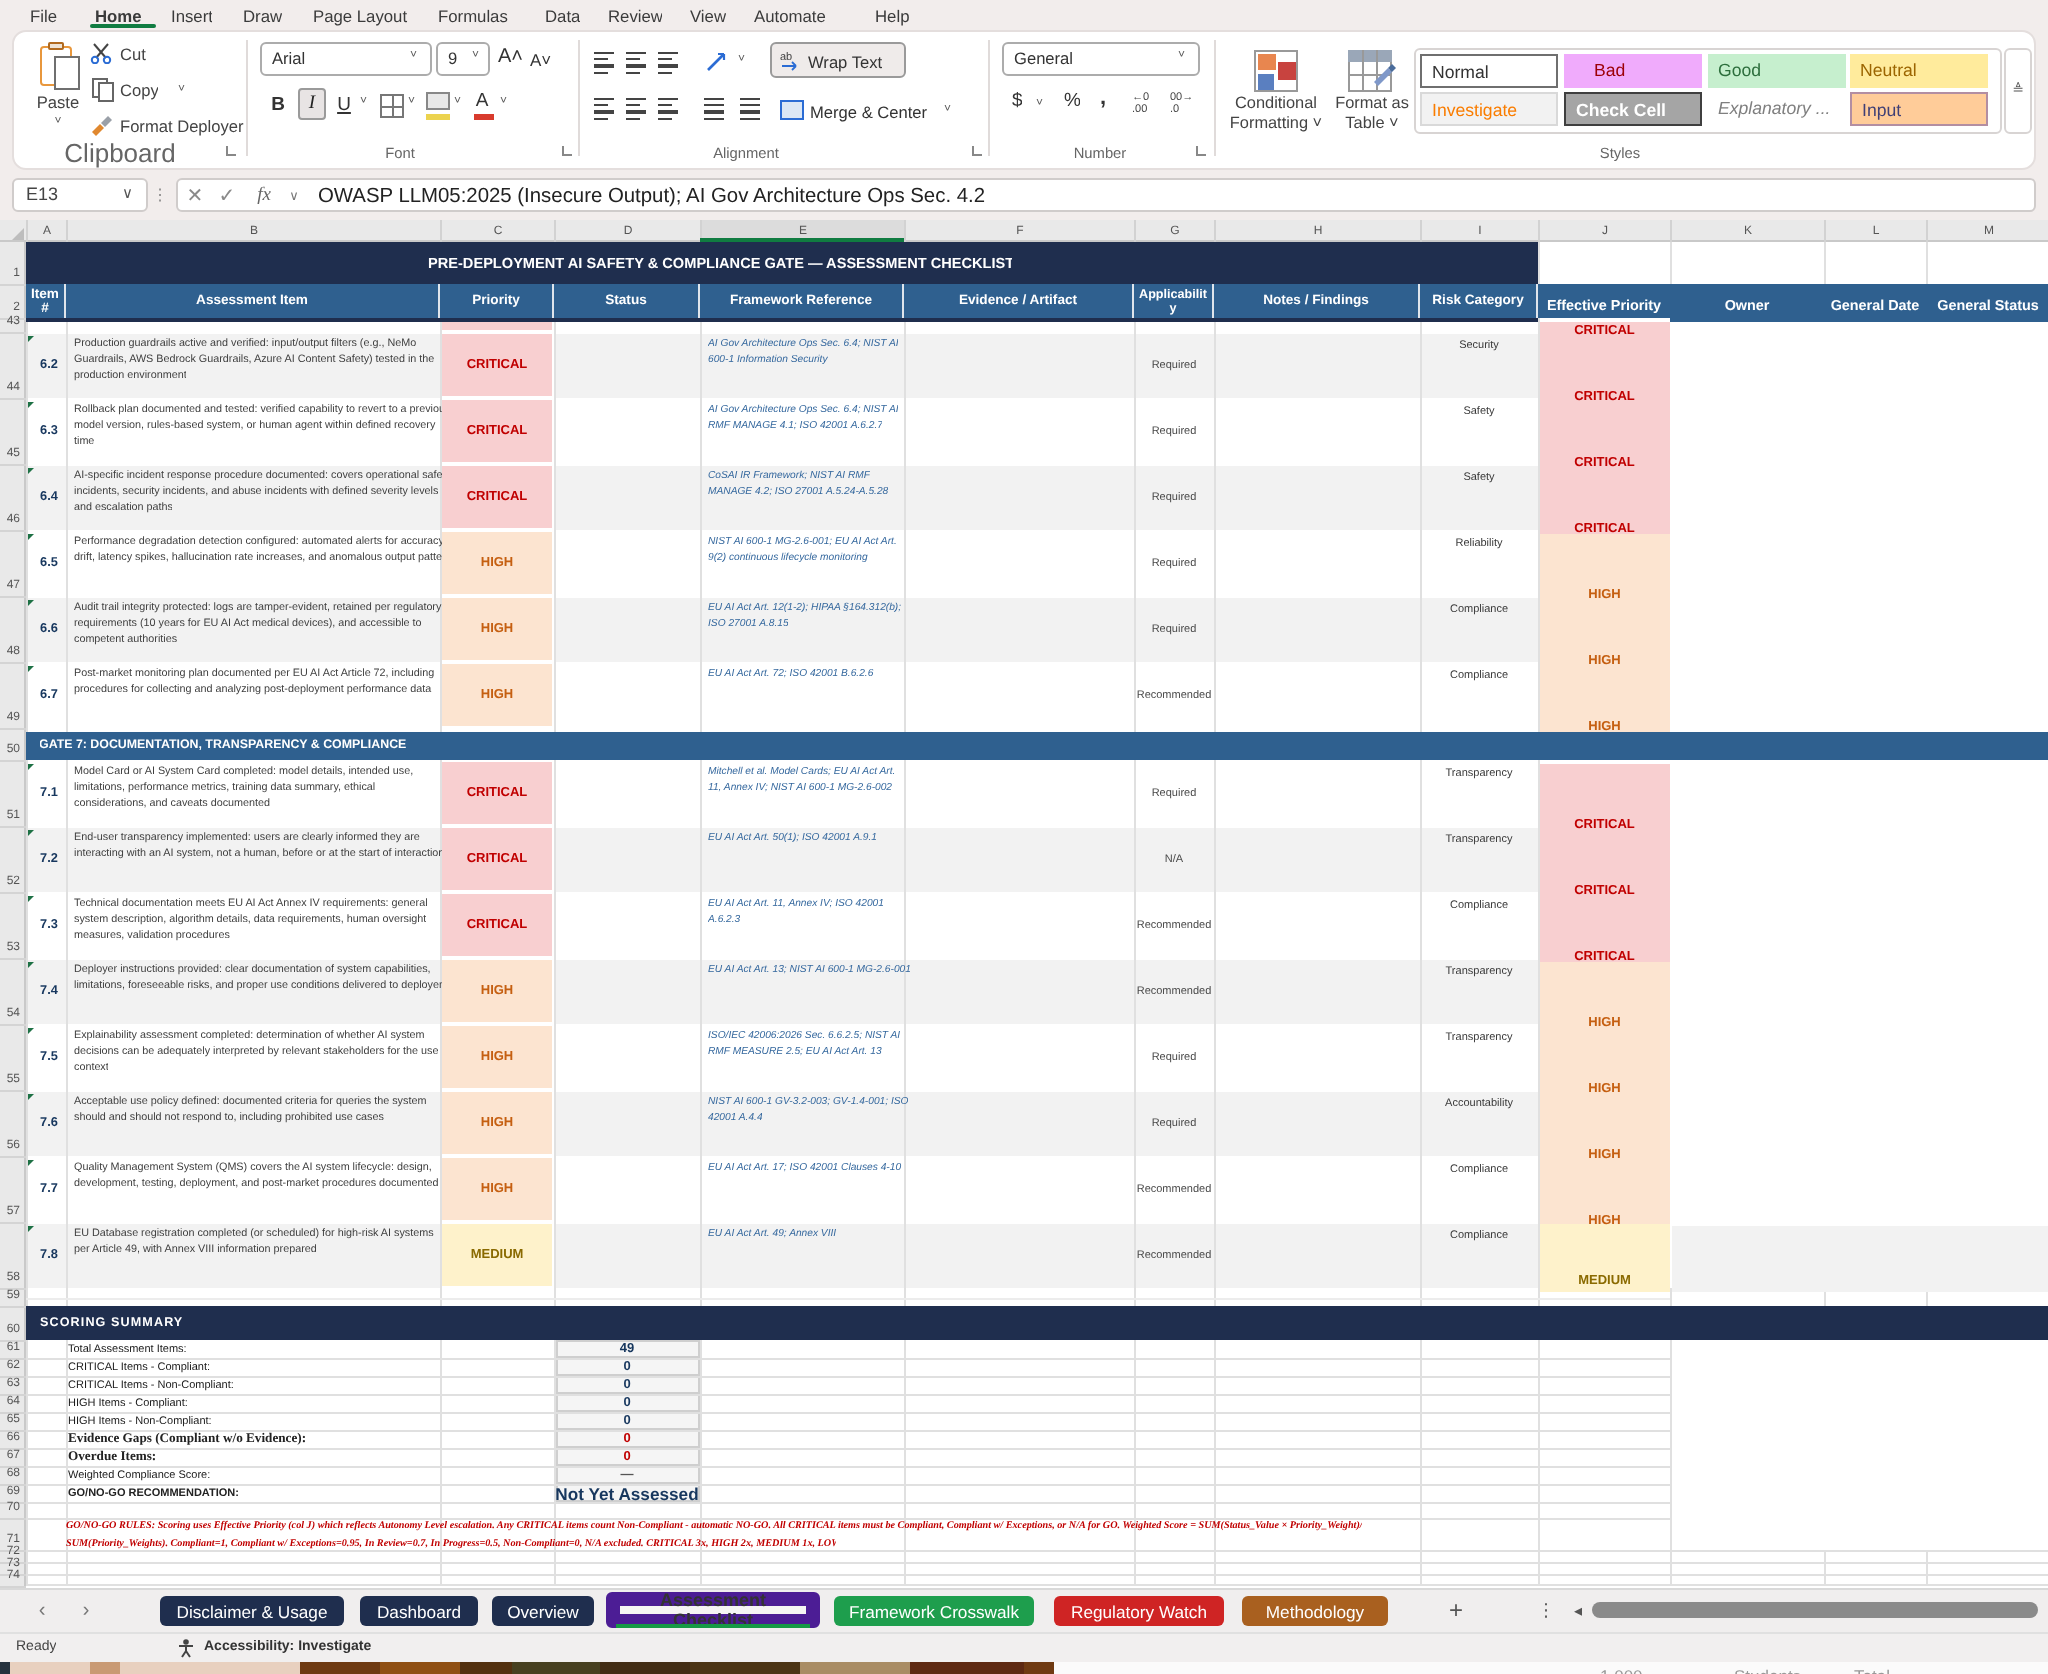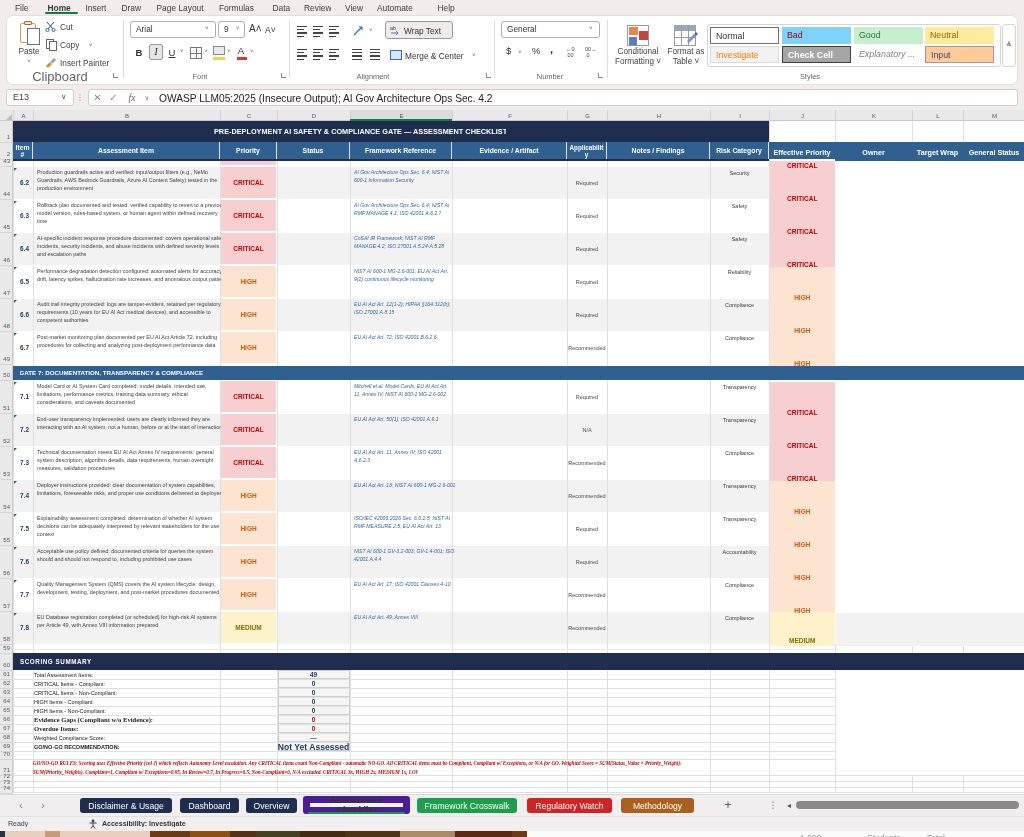--- a/index.html
+++ b/index.html
@@ -37,21 +37,21 @@
     </svg>
 <div class="ab nw" style="left:60px;top:22px;font-size:8.3px;color:#444;">Cut</div>
 <div class="ab" style="left:46px;top:39px;width:8px;height:10px;border:1px solid #666;background:#fff;"></div>
 <div class="ab" style="left:49px;top:41px;width:8px;height:10px;border:1px solid #666;background:#fff;"></div>
 <div class="ab nw" style="left:60px;top:40px;font-size:8.3px;color:#444;">Copy</div>
 <div class="ab" style="left:89px;top:42px;width:10px;height:8px;font-size:6px;color:#555;">˅</div>
 <svg class="ab" style="left:44px;top:56px;" width="13" height="12" viewBox="0 0 13 12">
       <path d="M2 10 L6 6 L8 8 L4 12 Z" fill="#e0882f"></path>
       <path d="M6.5 5.5 L10 2 L12 4 L8.5 7.5 Z" fill="#9aa0a8"></path>
     </svg>
-<div class="ab nw" style="left:60px;top:58px;font-size:8.3px;color:#444;">Insert Painter</div>
+<div class="ab nw" style="left:60px;top:58px;font-size:8.3px;color:#444;">Format Deployer</div>
 <div class="ab ct" style="left:30px;top:71px;width:60px;height:10px;font-size:13px;color:#666;">Clipboard</div>
 <div class="ab" style="left:113px;top:73px;width:5px;height:5px;border-left:1px solid #888;border-bottom:1px solid #888;"></div>
 <div class="ab" style="left:123px;top:20px;width:1px;height:58px;background:#e0dbda;"></div>
 <div class="ab nw" style="left:130px;top:21px;width:86px;height:17px;background:#fff;border:1px solid #acacac;border-radius:3px;font-size:8.3px;color:#333;line-height:15px;padding-left:5px;">Arial</div>
 <div class="ab" style="left:205px;top:25px;width:8px;height:8px;font-size:6px;color:#555;">˅</div>
 <div class="ab nw" style="left:218px;top:21px;width:27px;height:17px;background:#fff;border:1px solid #acacac;border-radius:3px;font-size:8.3px;color:#333;line-height:15px;padding-left:5px;">9</div>
 <div class="ab" style="left:236px;top:25px;width:8px;height:8px;font-size:6px;color:#555;">˅</div>
 <div class="ab nw" style="left:249px;top:23px;font-size:10px;color:#333;">A˄</div>
 <div class="ab nw" style="left:265px;top:25px;font-size:8.5px;color:#333;">A˅</div>
 <div class="ab ct" style="left:133px;top:45px;width:12px;height:14px;font-weight:bold;font-size:9.5px;color:#333;">B</div>
@@ -143,21 +143,21 @@
 <div class="ab" style="left:688px;top:25px;width:1px;height:21px;background:#999;"></div>
 <div class="ab" style="left:674px;top:37px;width:22px;height:1px;background:#999;"></div>
 <svg class="ab" style="left:684px;top:30px;" width="14" height="14" viewBox="0 0 14 14">
       <path d="M3 11 L10 4 L12 6 L5 13 Z" fill="#7f98c9"></path>
       <path d="M10 4 L12 2 L14 4 L12 6 Z" fill="#4a6c9b"></path>
     </svg>
 <div class="ab ct" style="left:656px;top:47px;width:60px;height:9px;font-size:8.2px;color:#444;">Format as</div>
 <div class="ab ct" style="left:656px;top:57px;width:60px;height:9px;font-size:8.2px;color:#444;">Table ˅</div>
 <div class="ab" style="left:707px;top:24px;width:294px;height:43px;background:#fff;border:1px solid #d8d4d3;border-radius:3px;"></div>
 <div class="ab nw" style="left:710px;top:27px;width:69px;height:16.5px;background:#ffffff;border:1.4px solid #6f6f6f;color:#333;font-size:8.8px;line-height:16px;padding-left:5px;">Normal</div>
-<div class="ab nw" style="left:782px;top:27px;width:69px;height:16.5px;background:#7dd3fc;color:#9c0006;font-size:8.8px;line-height:16px;padding-left:5px;">Bad</div>
+<div class="ab nw" style="left:782px;top:27px;width:69px;height:16.5px;background:#f0abfc;color:#9c0006;font-size:8.8px;line-height:16px;padding-left:15px;">Bad</div>
 <div class="ab nw" style="left:854px;top:27px;width:69px;height:16.5px;background:#c6efce;color:#2c6e3c;font-size:8.8px;line-height:16px;padding-left:5px;">Good</div>
 <div class="ab nw" style="left:925px;top:27px;width:69px;height:16.5px;background:#ffeb9c;color:#9c6500;font-size:8.8px;line-height:16px;padding-left:5px;">Neutral</div>
 <div class="ab nw" style="left:710px;top:46px;width:69px;height:16.5px;background:#f2f2f2;border:1px solid #d9d9d9;color:#fa7d00;font-size:8.8px;line-height:16px;padding-left:5px;">Investigate</div>
 <div class="ab nw" style="left:782px;top:46px;width:69px;height:16.5px;background:#a5a5a5;border:1px solid #3f3f3f;font-weight:bold;color:#ffffff;font-size:8.8px;line-height:16px;padding-left:5px;">Check Cell</div>
 <div class="ab nw" style="left:854px;top:46px;width:69px;height:16.5px;background:#ffffff;font-style:italic;color:#7f7f7f;font-size:8.8px;line-height:16px;padding-left:5px;">Explanatory ...</div>
 <div class="ab nw" style="left:925px;top:46px;width:69px;height:16.5px;background:#ffcc99;border:1px solid #b38ea2;color:#3f3f76;font-size:8.8px;line-height:16px;padding-left:5px;">Input</div>
 <div class="ab" style="left:1002px;top:24px;width:14px;height:43px;background:#fff;border:1px solid #d8d4d3;border-radius:3px;"></div>
 <div class="ab ct" style="left:1003px;top:40px;width:12px;height:10px;font-size:7px;color:#555;">≜</div>
 <div class="ab ct" style="left:780px;top:71px;width:60px;height:10px;font-size:7.4px;color:#666;">Styles</div>
 <div class="ab" style="left:6px;top:89px;width:68px;height:17px;background:#fff;border:1px solid #d0cccb;border-radius:3px;"></div>
@@ -286,21 +286,21 @@
 <div class="ab ct" style="left:33px;top:142px;width:187px;height:17px;color:#fff;font-weight:bold;font-size:6.8px;line-height:7px;border-right:1px solid #dfe5ec;">Assessment Item</div>
 <div class="ab ct" style="left:220px;top:142px;width:57px;height:17px;color:#fff;font-weight:bold;font-size:6.8px;line-height:7px;border-right:1px solid #dfe5ec;">Priority</div>
 <div class="ab ct" style="left:277px;top:142px;width:73px;height:17px;color:#fff;font-weight:bold;font-size:6.8px;line-height:7px;border-right:1px solid #dfe5ec;">Status</div>
 <div class="ab ct" style="left:350px;top:142px;width:102px;height:17px;color:#fff;font-weight:bold;font-size:6.8px;line-height:7px;border-right:1px solid #dfe5ec;">Framework Reference</div>
 <div class="ab ct" style="left:452px;top:142px;width:115px;height:17px;color:#fff;font-weight:bold;font-size:6.8px;line-height:7px;border-right:1px solid #dfe5ec;">Evidence / Artifact</div>
 <div class="ab ct" style="left:567px;top:142px;width:40px;height:17px;color:#fff;font-weight:bold;font-size:6.3px;line-height:7px;border-right:1px solid #dfe5ec;">Applicabilit<br>y</div>
 <div class="ab ct" style="left:607px;top:142px;width:103px;height:17px;color:#fff;font-weight:bold;font-size:6.8px;line-height:7px;border-right:1px solid #dfe5ec;">Notes / Findings</div>
 <div class="ab ct" style="left:710px;top:142px;width:59px;height:17px;color:#fff;font-weight:bold;font-size:6.8px;line-height:7px;border-right:1px solid #dfe5ec;">Risk Category</div>
 <div class="ab ct" style="left:769px;top:147.5px;width:66px;height:10px;color:#fff;font-weight:bold;font-size:7.2px;">Effective Priority</div>
 <div class="ab ct" style="left:835px;top:147.5px;width:77px;height:10px;color:#fff;font-weight:bold;font-size:7.2px;">Owner</div>
-<div class="ab ct" style="left:912px;top:147.5px;width:51px;height:10px;color:#fff;font-weight:bold;font-size:7.2px;">Target Wrap</div>
+<div class="ab ct" style="left:912px;top:147.5px;width:51px;height:10px;color:#fff;font-weight:bold;font-size:7.2px;">General Date</div>
 <div class="ab ct" style="left:963px;top:147.5px;width:62px;height:10px;color:#fff;font-weight:bold;font-size:7.2px;">General Status</div>
 <div class="ab" style="left:13px;top:159px;width:756px;height:2px;background:#1f2e4e;"></div>
 <div class="ab" style="left:14px;top:167px;width:19px;height:32px;background:#f2f2f2;"></div>
 <div class="ab" style="left:34px;top:167px;width:186px;height:32px;background:#f2f2f2;"></div>
 <div class="ab" style="left:278px;top:167px;width:72px;height:32px;background:#f2f2f2;"></div>
 <div class="ab" style="left:351px;top:167px;width:101px;height:32px;background:#f2f2f2;"></div>
 <div class="ab" style="left:453px;top:167px;width:114px;height:32px;background:#f2f2f2;"></div>
 <div class="ab" style="left:568px;top:167px;width:39px;height:32px;background:#f2f2f2;"></div>
 <div class="ab" style="left:608px;top:167px;width:102px;height:32px;background:#f2f2f2;"></div>
 <div class="ab" style="left:711px;top:167px;width:58px;height:32px;background:#f2f2f2;"></div>

